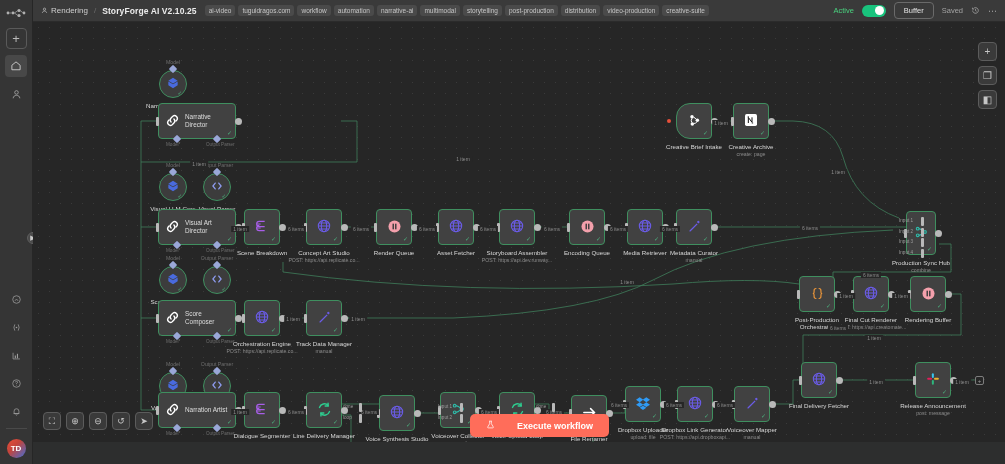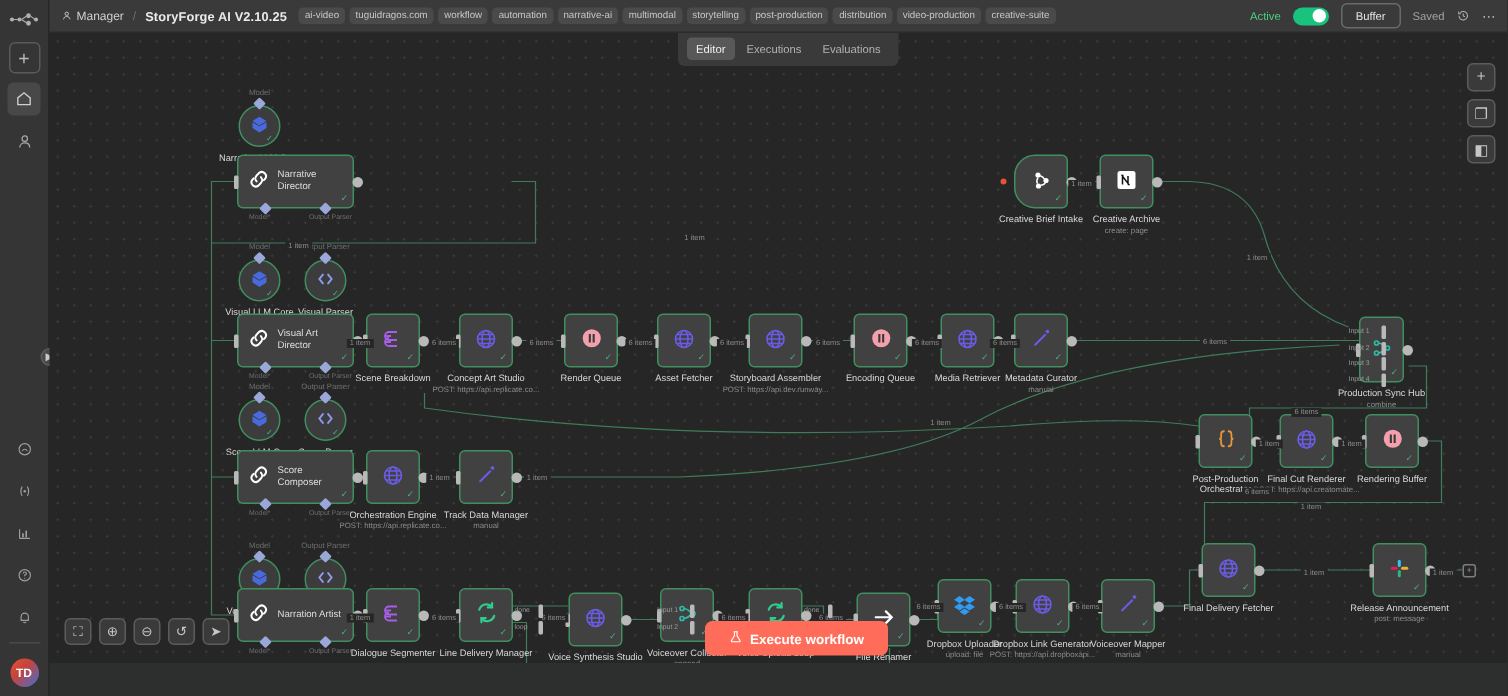--- a/index.html
+++ b/index.html
@@ -158,21 +158,21 @@
     border-radius: 2px; color: #9b9b9b; font-size: 6px;
     display: flex; align-items: center; justify-content: center;
   }
   .icon-em { font-size: 15px; line-height: 1; }
 
   
   .exec-btn {
     position: absolute; left: 437px; top: 392px;
     background: #ff6d5a; color: #fff; font-size: 9px; font-weight: 600;
     padding: 6px 16px; border-radius: 5px;
-    display: flex; align-items: center; gap: 5px; z-index: 8;
+    display: flex; align-items: center; gap: 22px; z-index: 8;
   }
 
   
   .zoomtools { position: absolute; left: 10px; bottom: 12px; display: flex; gap: 5px; z-index: 8; }
   .zt {
     width: 18px; height: 18px; border: 1px solid #5c5c5c; border-radius: 4px;
     background: #3a3a3a; color: #c6c6c6; font-size: 9px;
     display: flex; align-items: center; justify-content: center;
   }
   
@@ -263,21 +263,21 @@
   <div class="rail-collapse">
     <span>▶</span>
   </div>
 
   <div class="header">
     <div class="hd-person">
       <svg width="7" height="7" viewBox="0 0 16 16" fill="none" stroke="#cfcfcf" stroke-width="1.4">
           <circle cx="8" cy="5" r="2.6"></circle>
           <path d="M3.2 13.5c0-2.7 2.2-4.3 4.8-4.3s4.8 1.6 4.8 4.3"></path>
         </svg>
-      <span>Manager</span>
+      <span>Rendering</span>
     </div>
     <span class="hd-slash">/</span>
     <span class="hd-title">StoryForge AI V2.10.25</span>
     <div class="tags">
         <div class="tag">ai-video</div>
         <div class="tag">tuguidragos.com</div>
         <div class="tag">workflow</div>
         <div class="tag">automation</div>
         <div class="tag">narrative-ai</div>
         <div class="tag">multimodal</div>
@@ -296,25 +296,20 @@
         <svg width="9" height="9" viewBox="0 0 16 16" fill="none" stroke="#b5b5b5" stroke-width="1.2">
             <path d="M3 8a5 5 0 1 0 1.6-3.7"></path>
             <path d="M2.6 3 V5.6 H5.2"></path>
             <path d="M8 5.4 V8.2 L10 9.4"></path>
           </svg>
       </span>
       <span class="hd-ico">⋯</span>
     </div>
   </div>
 
-  <div class="tabstrip">
-      <div class="tab sel">Editor</div>
-      <div class="tab">Executions</div>
-      <div class="tab">Evaluations</div>
-    </div>
 
   <div class="canvas">
     <div class="canvas-inner">
 
       <svg class="wires">
         <g fill="none" stroke="#3f7d5a" stroke-width="0.8">
 
           <path d="M124 99 L108 99 L108 140 L160 140 L324 140 L324 99 L308 99"></path>
 
           <path d="M124 205 L108 205 L108 140"></path>

